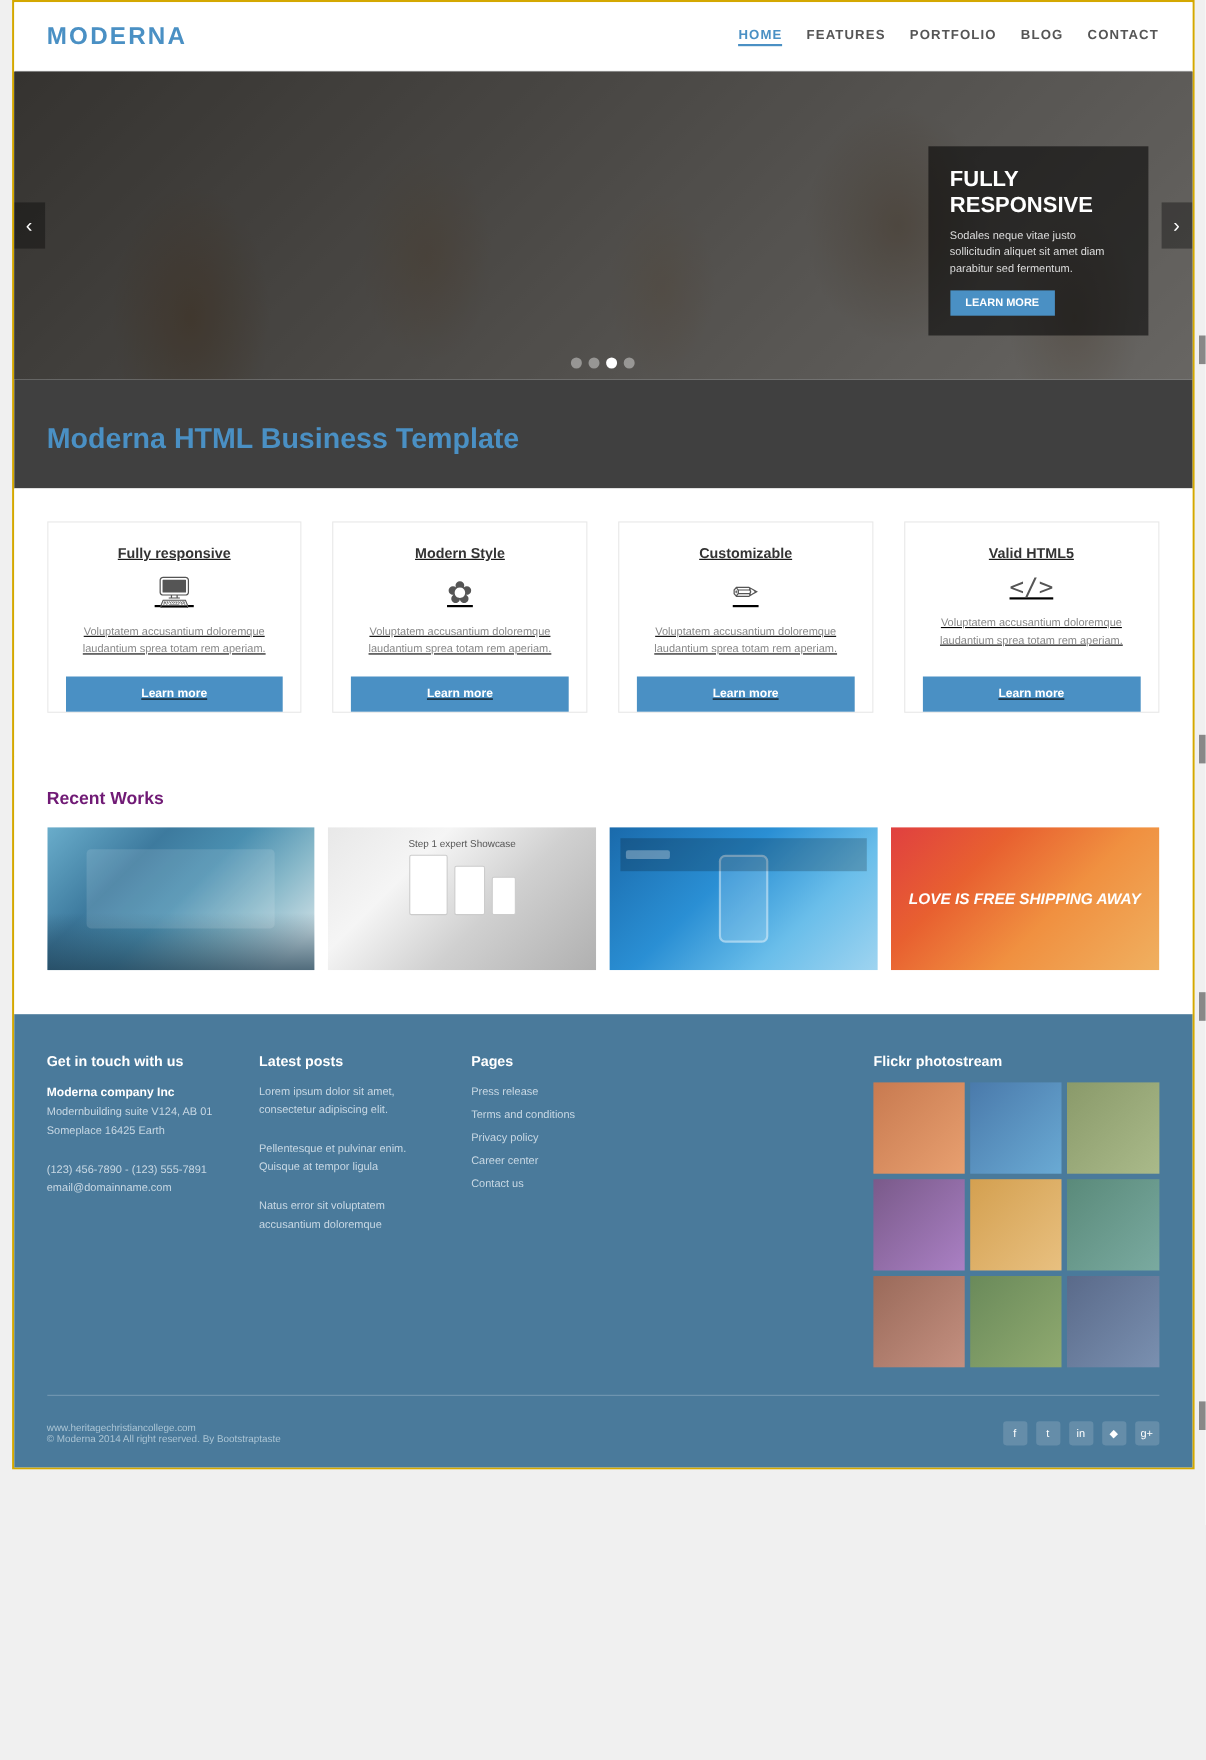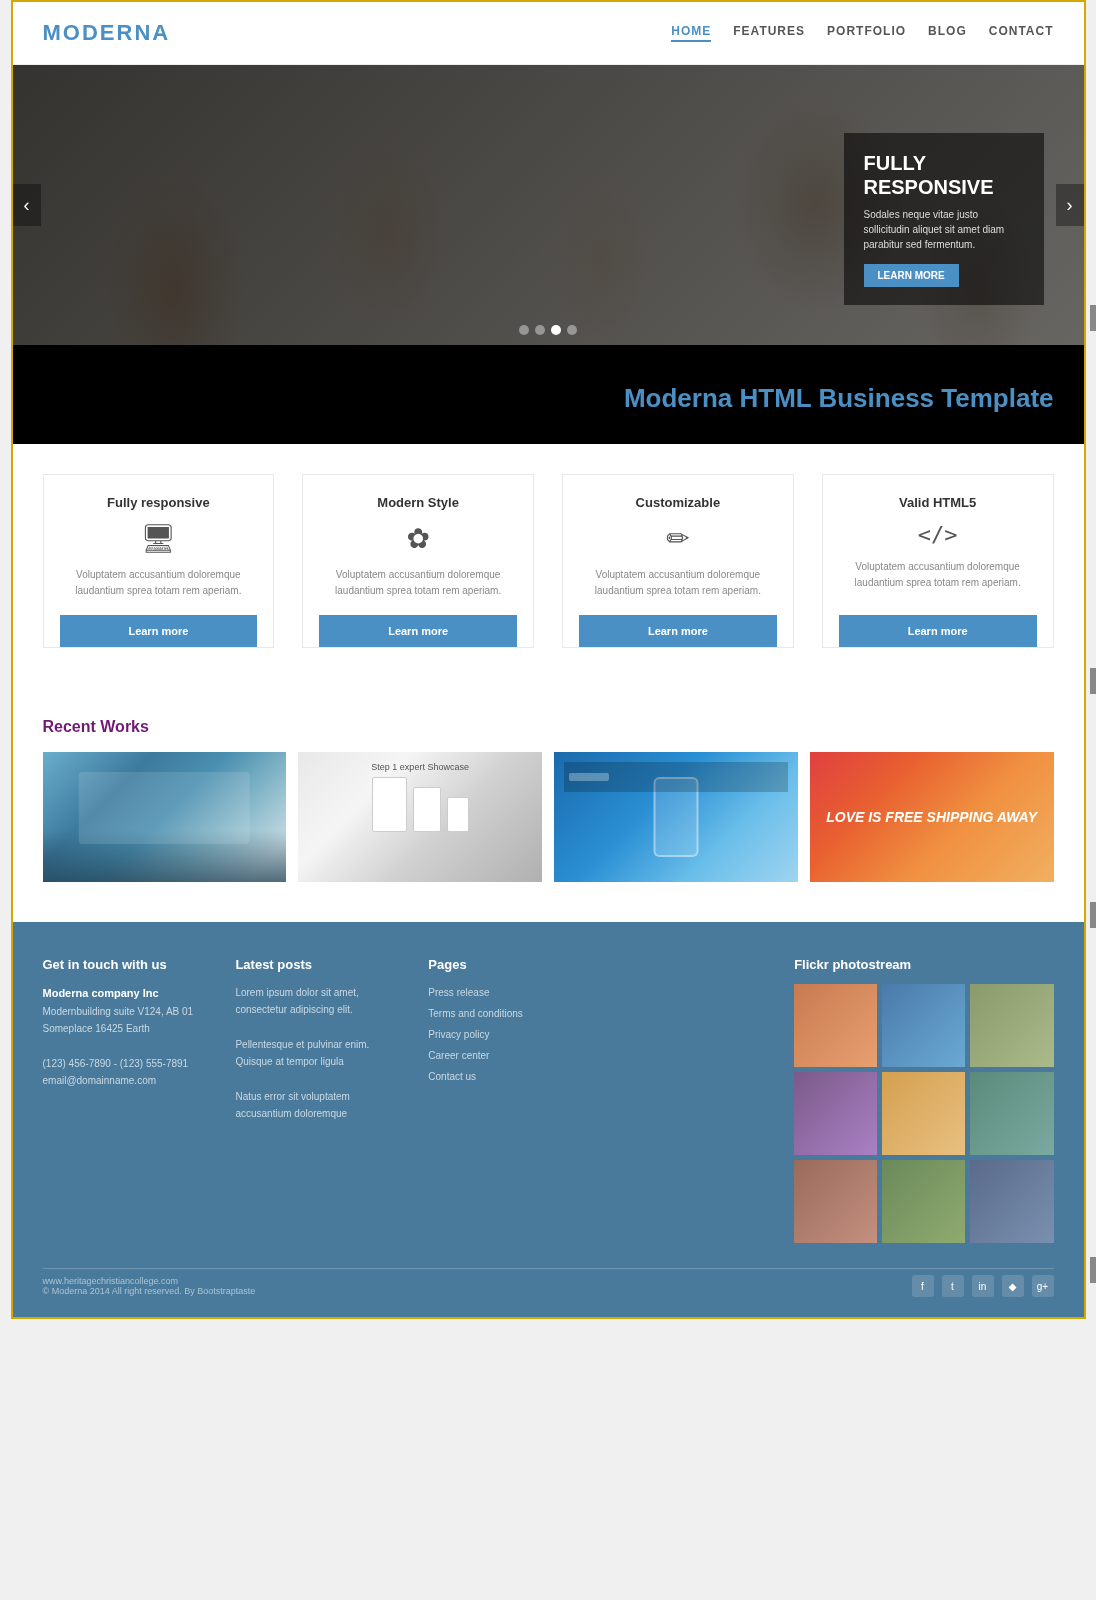--- a/index.html
+++ b/index.html
@@ -118,40 +118,41 @@
     }
     .hero-dot {
       width: 10px; height: 10px;
       border-radius: 50%;
       background: rgba(255,255,255,0.4);
     }
     .hero-dot.active { background: #fff; }
 
     
     .tagline-section {
-      text-align: right;
+      text-align: left;
       padding: 38px 30px 30px;
-      background: #000000;
+      background: #404040;
     }
     .tagline-section h2 {
       font-size: 26px;
       font-weight: normal;
       color: #333;
     }
     .tagline-section h2 span { color: #4a90c4; font-weight: bold; }
 
     
     .features-section {
       padding: 30px 30px 40px;
       background: #fff;
     }
     .features-grid {
       display: grid;
       grid-template-columns: repeat(4, 1fr);
       gap: 28px;
+      text-decoration: underline;
     }
     .feature-card {
       border: 1px solid #e8e8e8;
       background: #fff;
       padding: 20px 16px 0;
       display: flex;
       flex-direction: column;
       align-items: center;
     }
     .feature-card h3 {
@@ -301,21 +302,21 @@
     .ft3 { background: linear-gradient(135deg,#8a9a6a,#aaba8a); }
     .ft4 { background: linear-gradient(135deg,#7a5a8a,#aa80c4); }
     .ft5 { background: linear-gradient(135deg,#d4a050,#e8c080); }
     .ft6 { background: linear-gradient(135deg,#5a8a7a,#7aaaa0); }
     .ft7 { background: linear-gradient(135deg,#9a6a5a,#c49080); }
     .ft8 { background: linear-gradient(135deg,#6a8a5a,#90aa70); }
     .ft9 { background: linear-gradient(135deg,#5a6a8a,#7a90b0); }
 
     .footer-bottom {
       border-top: 1px solid rgba(255,255,255,0.2);
-      padding-top: 6px;
+      padding-top: 23px;
       display: flex;
       justify-content: space-between;
       align-items: center;
     }
     .footer-bottom p { font-size: 9px; color: #aac4d4; }
     .social-icons { display: flex; gap: 8px; }
     .social-icon {
       width: 22px; height: 22px;
       background: rgba(255,255,255,0.15);
       border-radius: 3px;

